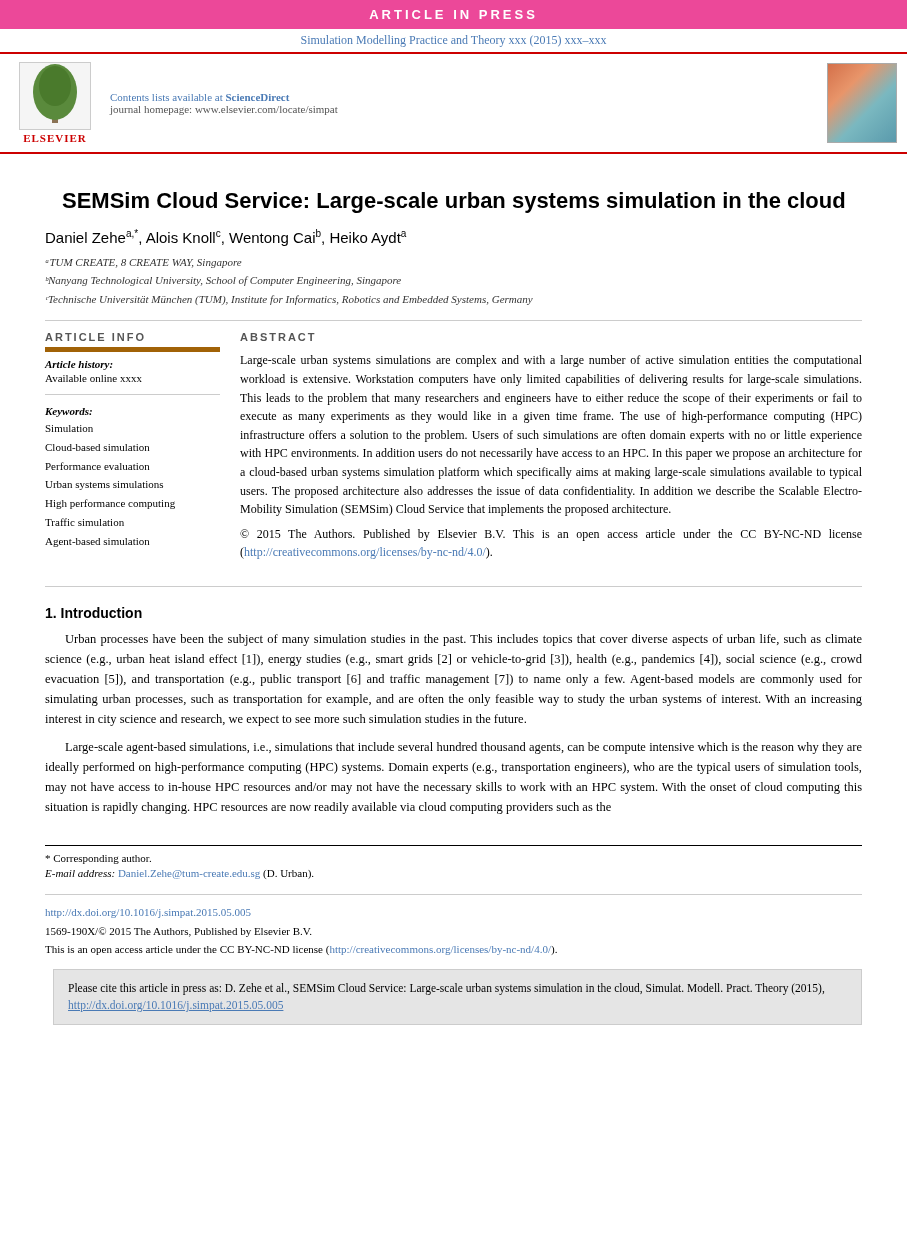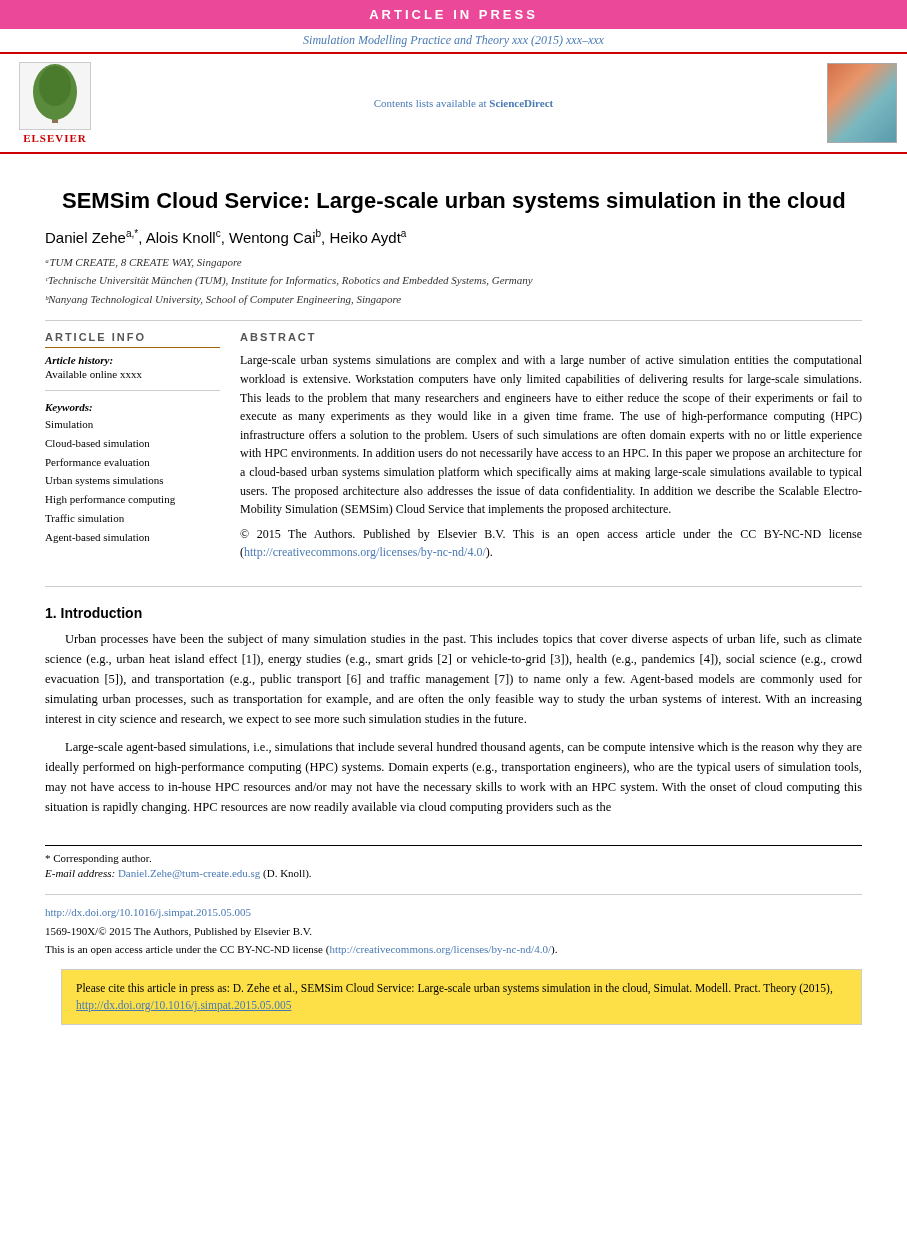--- a/index.html
+++ b/index.html
@@ -22,21 +22,20 @@
       font-family: Arial, sans-serif;
       letter-spacing: 3px;
       font-weight: bold;
     }
 
     .journal-link-bar {
       text-align: center;
       padding: 4px 0;
       font-size: 12px;
       color: #4a7ab5;
-      font-style: italic;
     }
 
     
     .journal-header {
       display: flex;
       align-items: center;
       border-top: 2px solid #c00;
       border-bottom: 2px solid #c00;
       padding: 8px 10px;
       gap: 10px;
@@ -66,21 +65,20 @@
     .elsevier-logo .elsevier-text {
       font-size: 11px;
       color: #c00;
       font-weight: bold;
       letter-spacing: 1px;
       margin-top: 2px;
     }
 
     .journal-info {
       flex: 1;
-      text-align: center;
     }
 
     .sciencedirect-link {
       font-size: 11px;
       color: #4a7ab5;
     }
 
     .journal-title {
       font-size: 26px;
       font-family: Arial, sans-serif;
@@ -166,21 +164,21 @@
     .section-header {
       font-size: 11px;
       font-family: Arial, sans-serif;
       letter-spacing: 2px;
       font-weight: bold;
       color: #555;
       margin-bottom: 8px;
     }
 
     .article-info-col .section-header {
-      border-bottom: 1px solid #a16207;
+      border-bottom: 5px solid #a16207;
       padding-bottom: 4px;
       margin-bottom: 6px;
     }
 
     .info-label {
       font-size: 11px;
       font-style: italic;
       font-weight: bold;
       margin-bottom: 2px;
     }
@@ -253,25 +251,25 @@
       border-top: 1px solid #ccc;
     }
 
     .doi-link {
       color: #4a7ab5;
       text-decoration: none;
     }
 
     
     .citation-box {
-      background: #fde047;
+      background: #e5e5e5;
       border: 1px solid #ccc;
       padding: 10px 14px;
       font-size: 11.5px;
-      margin: 10px 0 0 16px;
+      margin: 10px 0 0 8px;
       line-height: 1.5;
     }
 
     .citation-box a {
       color: #4a7ab5;
     }
   </style>
 </head>
 <body>
 
@@ -293,41 +291,45 @@
 
       </svg>
     </div>
     <div class="elsevier-text">ELSEVIER</div>
   </div>
 
   <div class="journal-info">
     <div class="sciencedirect-link">
       <span>Contents lists available at</span>
       <span style="color:#4a7ab5; font-weight:bold;">ScienceDirect</span>
+    </div>
+    <div class="journal-homepage">
+      <span>journal homepage:</span>
+      <span style="color:#555;">www.elsevier.com/locate/simpat</span>
     </div>
   </div>
 
   <div class="journal-thumbnail"></div>
 </div>
 
 <div class="main-content">
 
   <div class="article-title">SEMSim Cloud Service: Large-scale urban systems simulation in the cloud</div>
 
   <div class="authors">
     <span>Daniel Zehe</span><sup>a,*</sup>,
     <span>Alois Knoll</span><sup>c</sup>,
     <span>Wentong Cai</span><sup>b</sup>,
     <span>Heiko Aydt</span><sup>a</sup>
   </div>
 
   <div class="affiliations">
     <p>ᵃTUM CREATE, 8 CREATE WAY, Singapore</p>
+    <p>ᵇNanyang Technological University, School of Computer Engineering, Singapore</p>
     <p>ᶜTechnische Universität München (TUM), Institute for Informatics, Robotics and Embedded Systems, Germany</p>
-    <p>ᵇNanyang Technological University, School of Computer Engineering, Singapore</p>
   </div>
 
   <hr class="divider">
 
   <div class="two-column">
 
     <div class="article-info-col">
       <div class="section-header">ARTICLE INFO</div>
 
       <div class="info-label">Article history:</div>
@@ -368,21 +370,21 @@
   <div class="body-text">
     <p>Urban processes have been the subject of many simulation studies in the past. This includes topics that cover diverse aspects of urban life, such as climate science (e.g., urban heat island effect [1]), energy studies (e.g., smart grids [2] or vehicle-to-grid [3]), health (e.g., pandemics [4]), social science (e.g., crowd evacuation [5]), and transportation (e.g., public transport [6] and traffic management [7]) to name only a few. Agent-based models are commonly used for simulating urban processes, such as transportation for example, and are often the only feasible way to study the urban systems of interest. With an increasing interest in city science and research, we expect to see more such simulation studies in the future.</p>
     <p>Large-scale agent-based simulations, i.e., simulations that include several hundred thousand agents, can be compute intensive which is the reason why they are ideally performed on high-performance computing (HPC) systems. Domain experts (e.g., transportation engineers), who are the typical users of simulation tools, may not have access to in-house HPC resources and/or may not have the necessary skills to work with an HPC system. With the onset of cloud computing this situation is rapidly changing. HPC resources are now readily available via cloud computing providers such as the</p>
   </div>
 
   <div class="footnote-area">
     <p>* Corresponding author.</p>
     <p>
       <em>E-mail address:</em>
       <a class="footnote-link" href="#">Daniel.Zehe@tum-create.edu.sg</a>
-      <span>(D. Knoll).</span>
+      <span>(D. Urban).</span>
     </p>
   </div>
 
   <div class="doi-area">
     <div>
       <a class="doi-link" href="#">http://dx.doi.org/10.1016/j.simpat.2015.05.005</a>
     </div>
     <div>1569-190X/© 2015 The Authors, Published by Elsevier B.V.</div>
     <div>
       <span>This is an open access article under the CC BY-NC-ND license (</span><a class="doi-link" href="#">http://creativecommons.org/licenses/by-nc-nd/4.0/</a><span>).</span>

